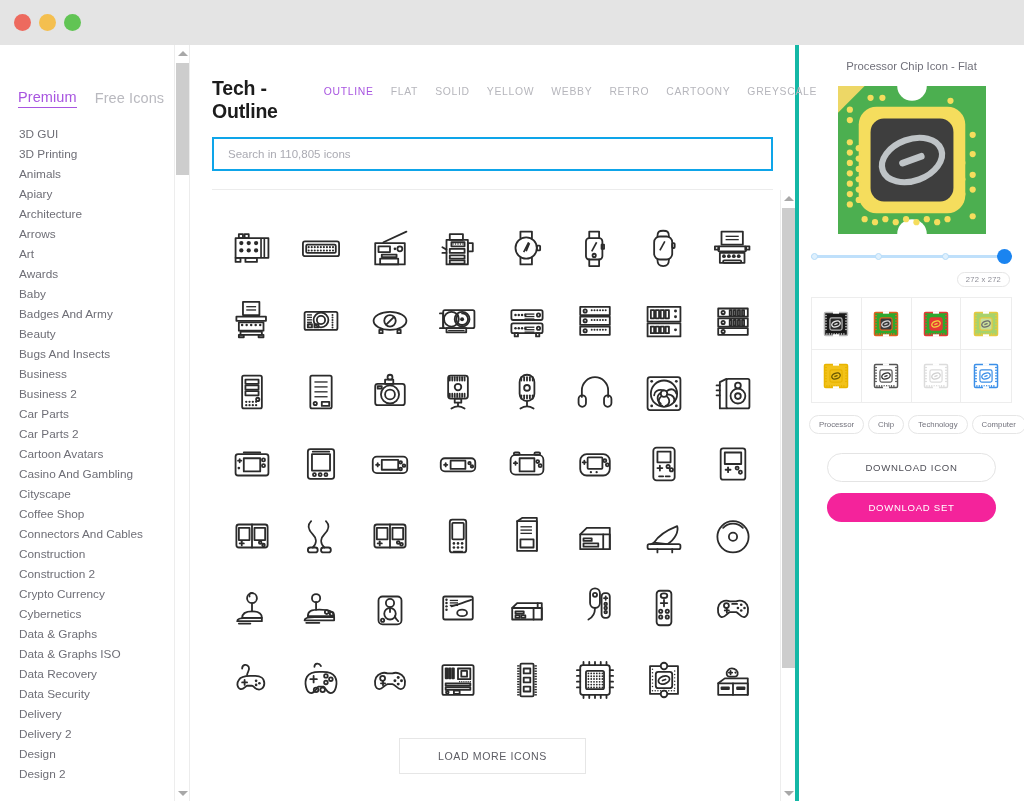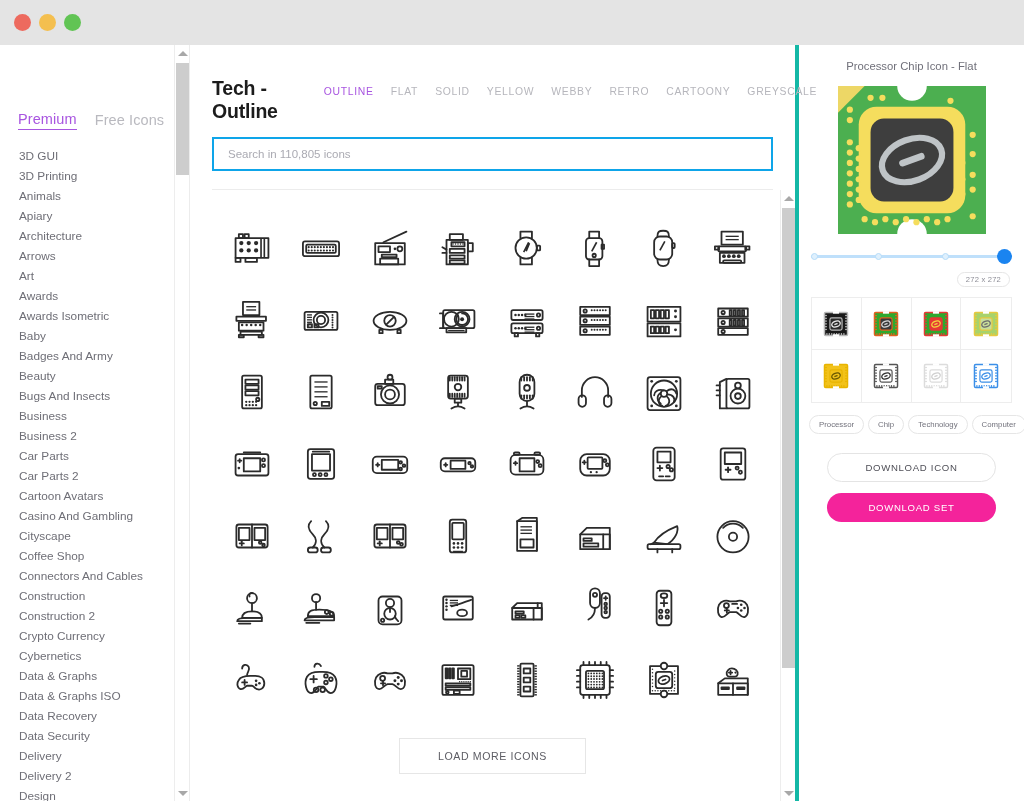--- a/index.html
+++ b/index.html
@@ -18,21 +18,21 @@
   }
   .light { width: 17px; height: 17px; border-radius: 50%; }
   #body-row { flex: 1 1 auto; display: flex; min-height: 0; background: #fff; }
 
   
   #sidebar {
     width: 190px; flex: 0 0 190px; height: 100%;
     border-right: 1px solid #ececec;
     display: flex; flex-direction: column; position: relative; background:#fff;
   }
-  #sidebar-inner { flex:1 1 auto; overflow: hidden; padding: 0 0 0 18px; margin-top: 38px; }
+  #sidebar-inner { flex:1 1 auto; overflow: hidden; padding: 16px 0 0 18px; }
   #tabs-row { display: flex; align-items: flex-end; gap: 18px; padding: 28px 0 16px 0; }
   .seg-tab { font-size: 14.5px; color: #b9b9bf; letter-spacing: .1px; cursor: pointer; padding-bottom: 2px;}
   .seg-tab.active { color: #a855e0; border-bottom: 1.5px solid #a855e0; }
   .cat-item {
     font-size: 11.8px; color: #6e6e76; line-height: 20px;
     padding: 0 0 0 1px; margin-bottom: 0; cursor: pointer;
     height: 20px; white-space: nowrap; overflow: hidden;
   }
   
   #sb-scroll {
@@ -144,21 +144,20 @@
         </div>
         <div id="cat-list">
             <div class="cat-item">3D GUI</div>
             <div class="cat-item">3D Printing</div>
             <div class="cat-item">Animals</div>
             <div class="cat-item">Apiary</div>
             <div class="cat-item">Architecture</div>
             <div class="cat-item">Arrows</div>
             <div class="cat-item">Art</div>
             <div class="cat-item">Awards</div>
-            <div class="cat-item">Awards Isometric</div>
             <div class="cat-item">Baby</div>
             <div class="cat-item">Badges And Army</div>
             <div class="cat-item">Beauty</div>
             <div class="cat-item">Bugs And Insects</div>
             <div class="cat-item">Business</div>
             <div class="cat-item">Business 2</div>
             <div class="cat-item">Car Parts</div>
             <div class="cat-item">Car Parts 2</div>
             <div class="cat-item">Cartoon Avatars</div>
             <div class="cat-item">Casino And Gambling</div>

